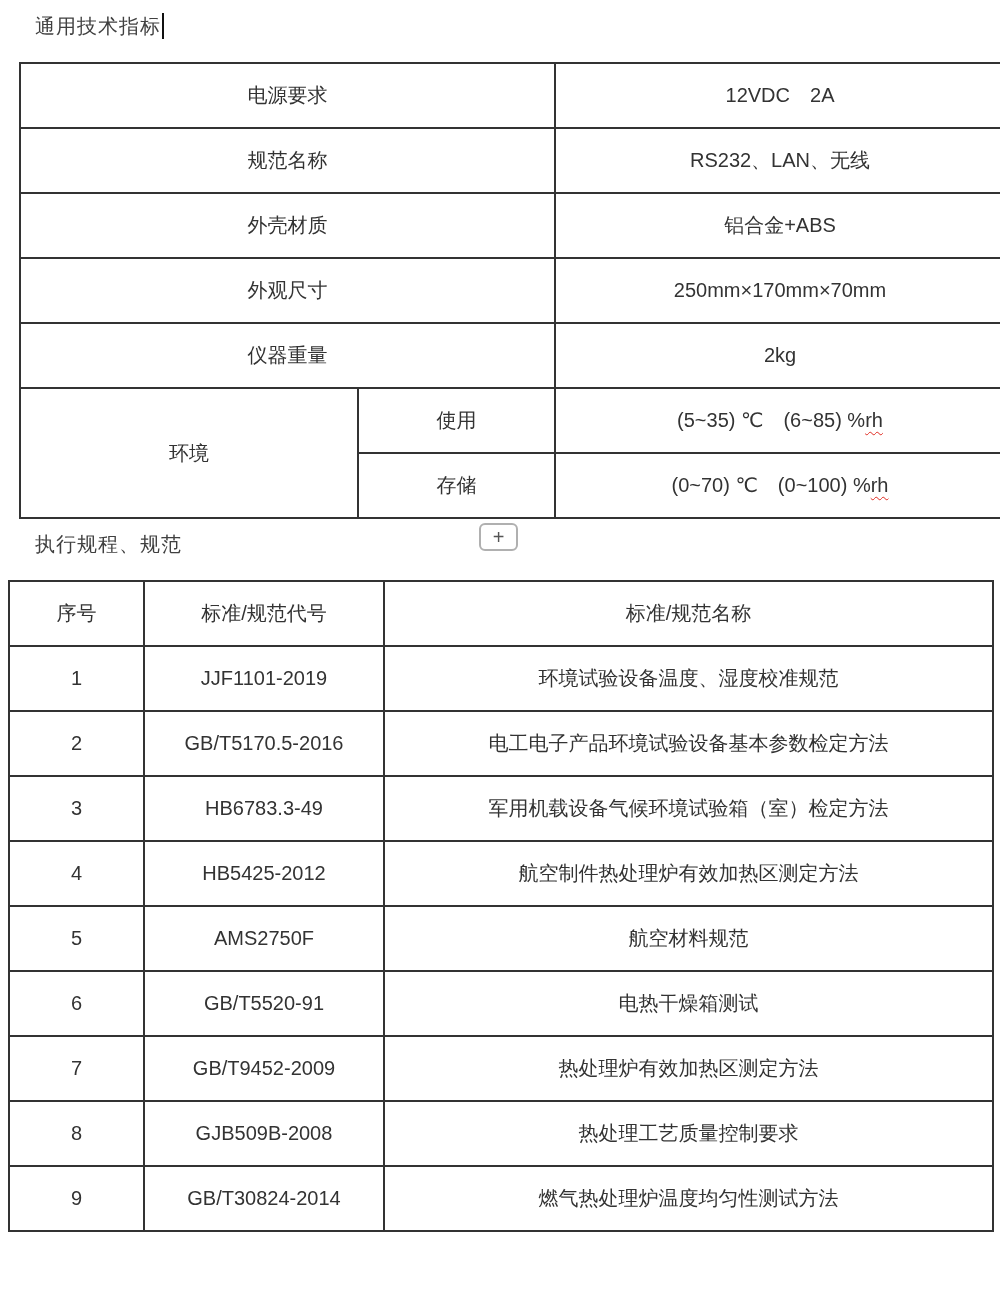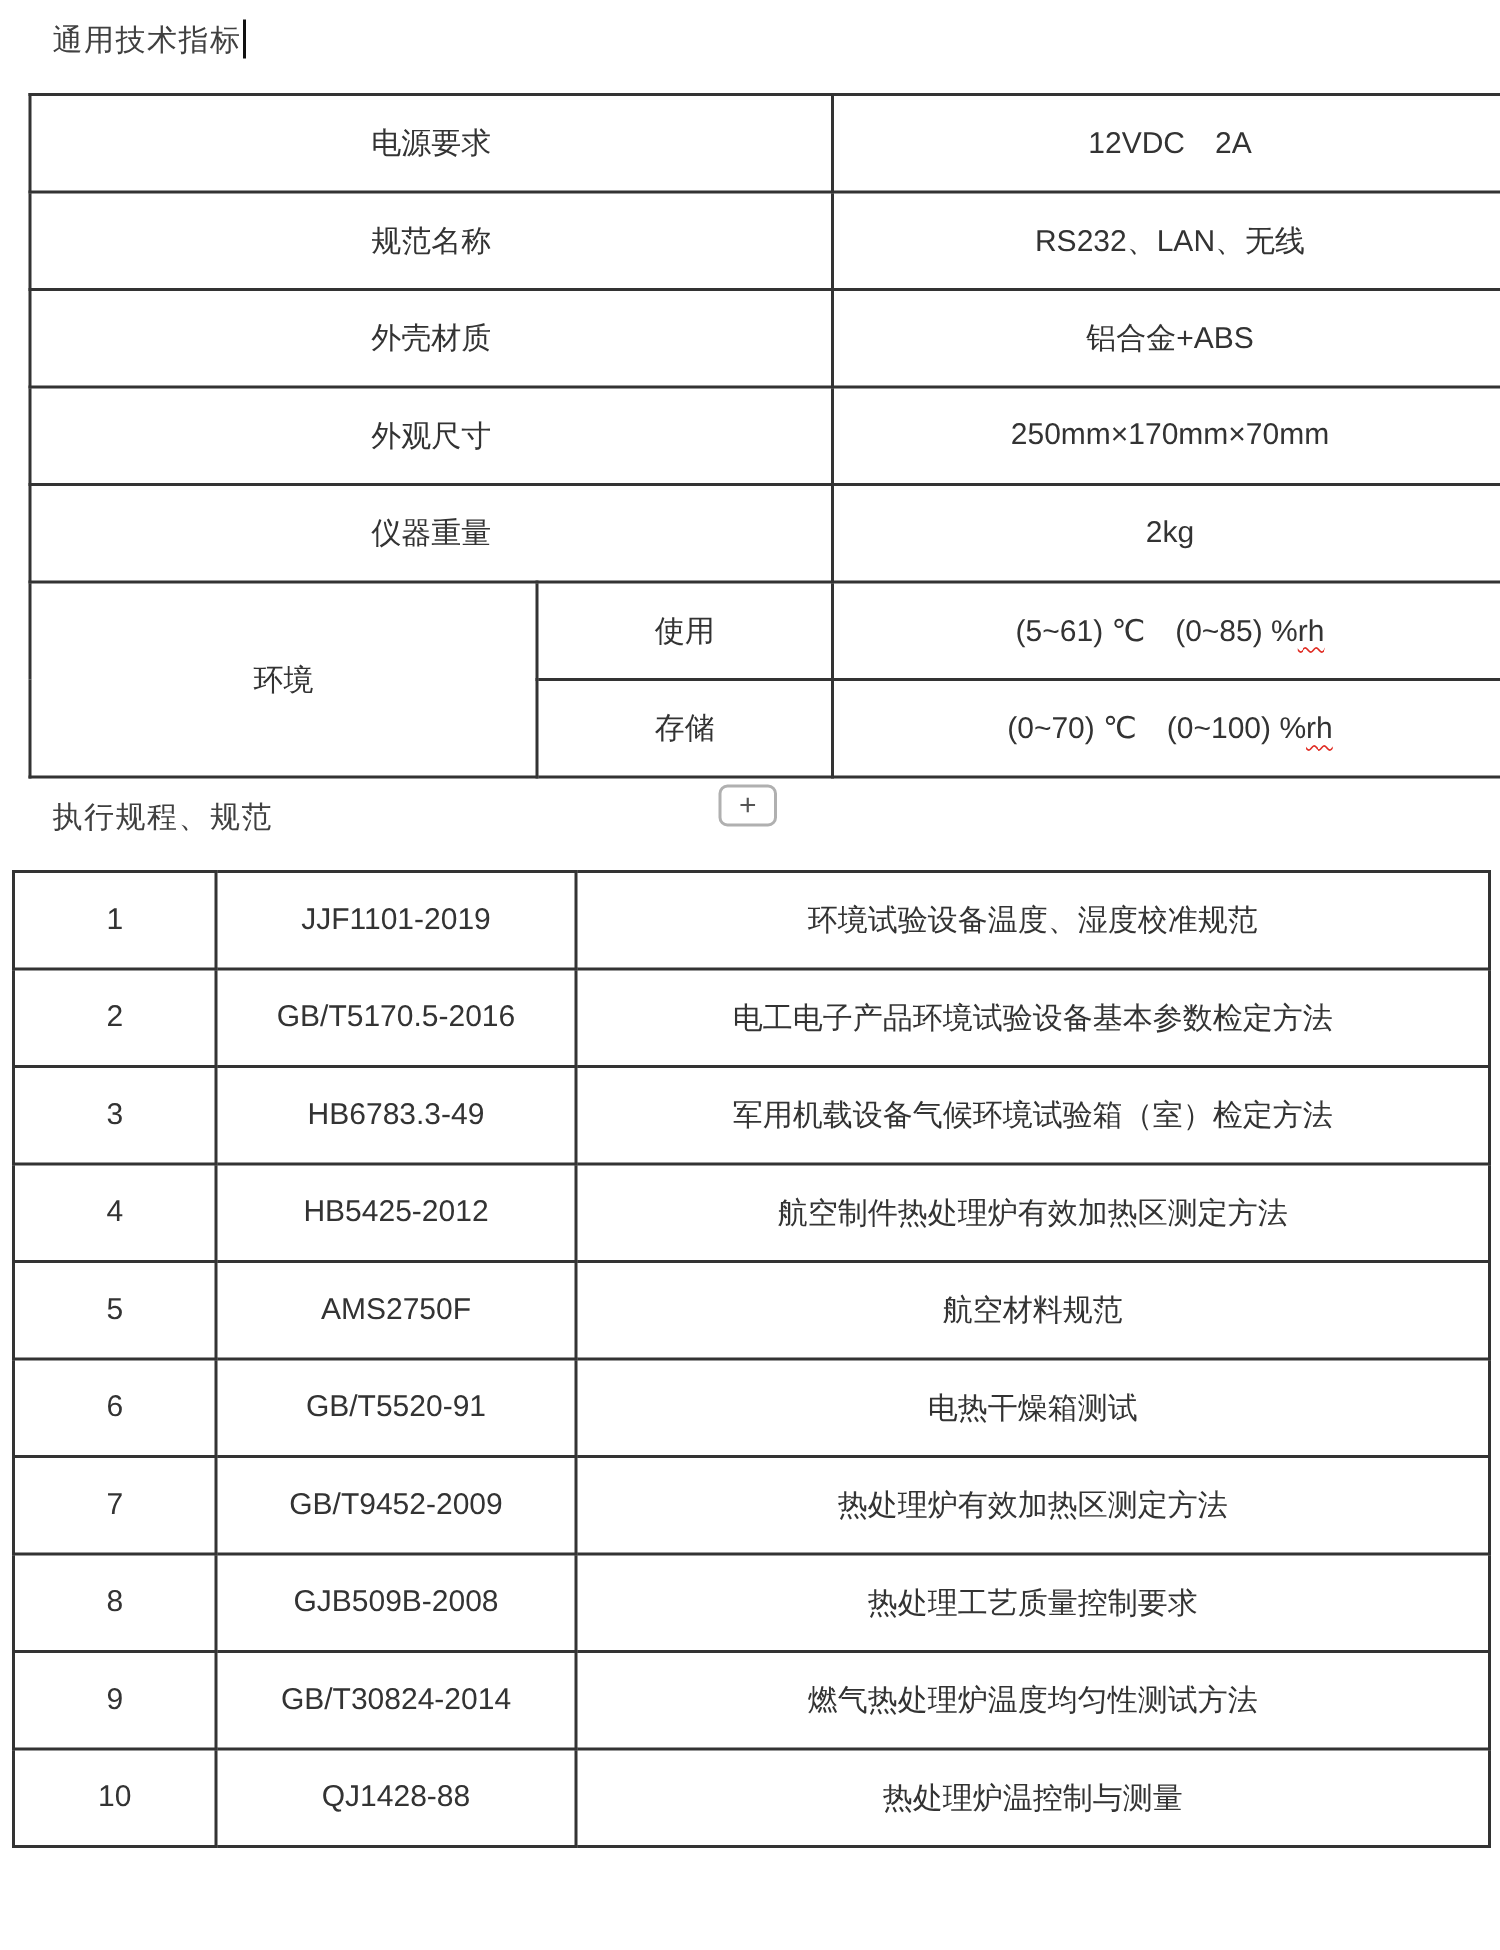--- a/index.html
+++ b/index.html
@@ -97,40 +97,45 @@
     <td colspan="2">外观尺寸</td>
     <td>250mm×170mm×70mm</td>
   </tr>
   <tr>
     <td colspan="2">仪器重量</td>
     <td>2kg</td>
   </tr>
   <tr>
     <td rowspan="2">环境</td>
     <td>使用</td>
-    <td><span>(5~61) ℃　(0~85) %</span><span class="squiggle">rh</span></td>
+    <td><span>(5~35) ℃　(6~85) %</span><span class="squiggle">rh</span></td>
   </tr>
   <tr>
     <td>存储</td>
     <td><span>(0~70) ℃　(0~100) %</span><span class="squiggle">rh</span></td>
   </tr>
 </tbody>
   </table>
 
 <div id="title2" class="section-title">执行规程、规范</div>
 
 <div class="plus-btn">+</div>
 
 <table id="standards-table">
   <colgroup>
       <col style="width:135px">
       <col style="width:240px">
       <col style="width:609px">
     </colgroup>
   <tbody>
+      <tr>
+    <td>序号</td>
+    <td>标准/规范代号</td>
+    <td>标准/规范名称</td>
+  </tr>
   <tr>
     <td>1</td>
     <td>JJF1101-2019</td>
     <td>环境试验设备温度、湿度校准规范</td>
   </tr>
   <tr>
     <td>2</td>
     <td>GB/T5170.5-2016</td>
     <td>电工电子产品环境试验设备基本参数检定方法</td>
   </tr>
@@ -162,19 +167,14 @@
   <tr>
     <td>8</td>
     <td>GJB509B-2008</td>
     <td>热处理工艺质量控制要求</td>
   </tr>
   <tr>
     <td>9</td>
     <td>GB/T30824-2014</td>
     <td>燃气热处理炉温度均匀性测试方法</td>
   </tr>
-  <tr>
-    <td>10</td>
-    <td>QJ1428-88</td>
-    <td>热处理炉温控制与测量</td>
-  </tr>
 </tbody>
   </table>
 
 </body></html>

